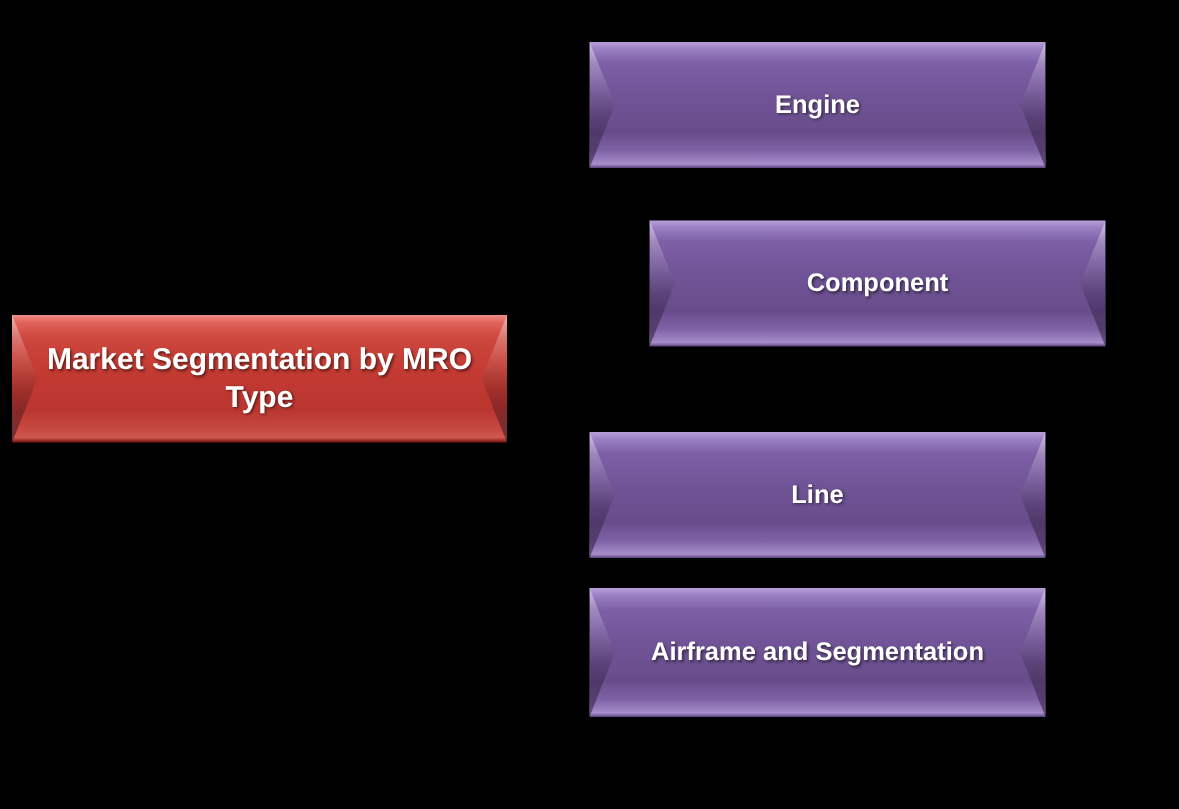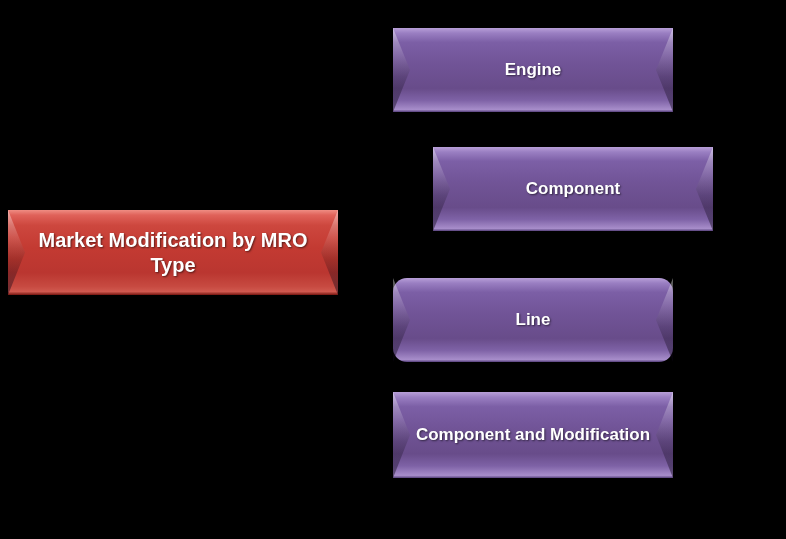--- a/index.html
+++ b/index.html
@@ -67,49 +67,49 @@
       #ba3630 74%,
       #c74a41 90%,
       #d0594f 96%,
       #74140f 100%);
   }
   .node.root .label { font-size: 20px; }
 
   
   .node.child {
     left: 393px;
-    width: 280px;
+    width: 304px;
     height: 84px;
     background: linear-gradient(to bottom,
       #b89fd8 0%,
       #9a7fc2 6%,
       #7c5fa6 17%,
       #715497 42%,
       #684c8a 72%,
       #7e62a6 86%,
       #a78dca 97%,
       #55407a 100%);
     align-items: center;
   }
   .node.child .label { font-size: 17px; }
 
   .node.child-0 { top: 28px;  }
   .node.child-1 { top: 147px; margin-left: 40px; }
-  .node.child-2 { top: 278px; border-radius: 14px; }
+  .node.child-2 { top: 288px; }
   .node.child-3 { top: 392px; height: 86px; }
 </style>
 </head>
 <body>
 
 <div class="canvas">
 
   <div class="node root">
     <div class="bevel left"></div>
     <div class="bevel right"></div>
-    <span class="label">Market Modification by MRO Type</span>
+    <span class="label">Market Segmentation by MRO Type</span>
   </div>
 
   <div class="node child child-0">
     <div class="bevel left"></div>
     <div class="bevel right"></div>
     <span class="label">Engine</span>
   </div>
 
   <div class="node child child-1">
     <div class="bevel left"></div>
@@ -119,16 +119,16 @@
 
   <div class="node child child-2">
     <div class="bevel left"></div>
     <div class="bevel right"></div>
     <span class="label">Line</span>
   </div>
 
   <div class="node child child-3">
     <div class="bevel left"></div>
     <div class="bevel right"></div>
-    <span class="label">Component and Modification</span>
+    <span class="label">Airframe and Segmentation</span>
   </div>
 
 </div>
 
 </body></html>

